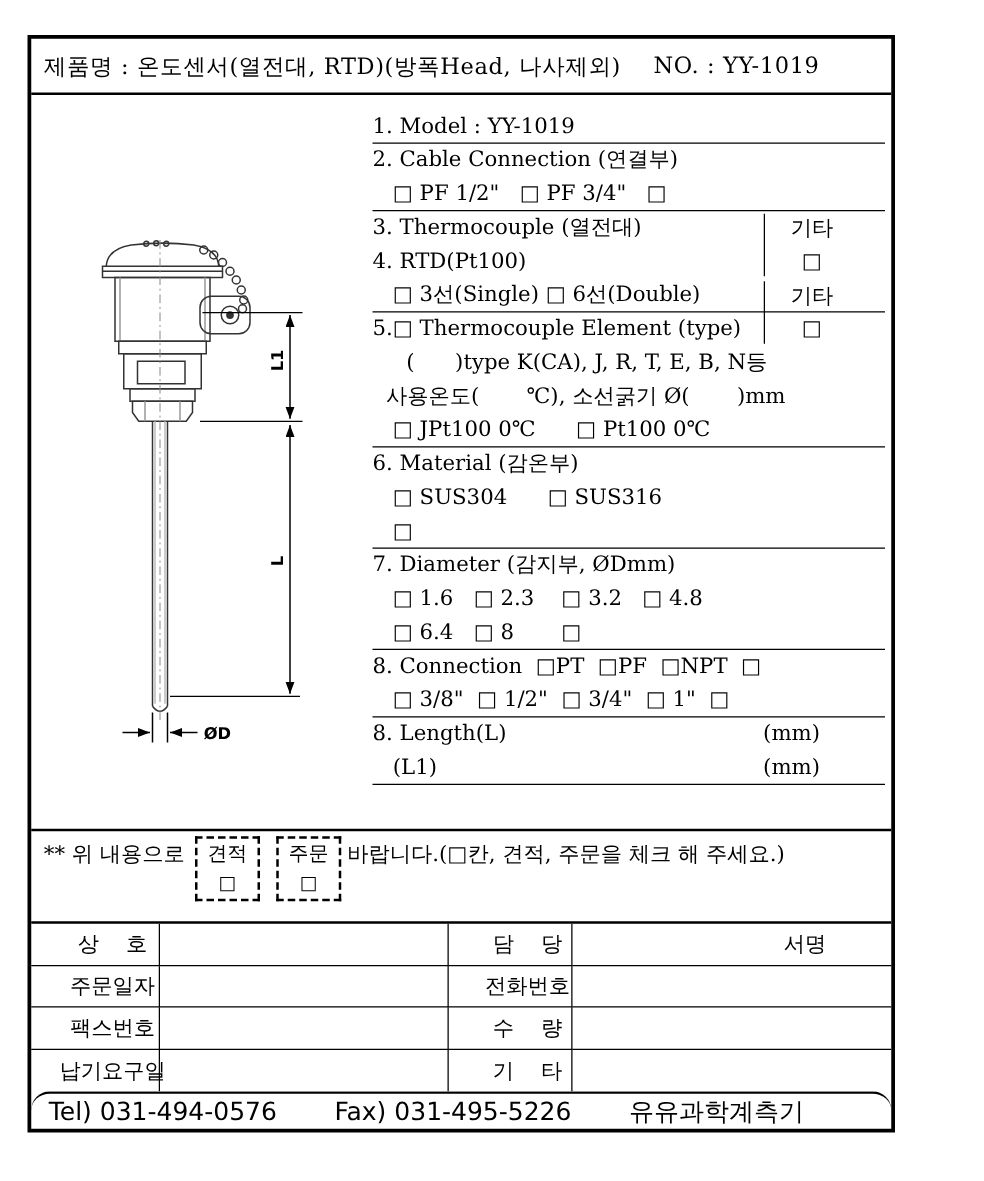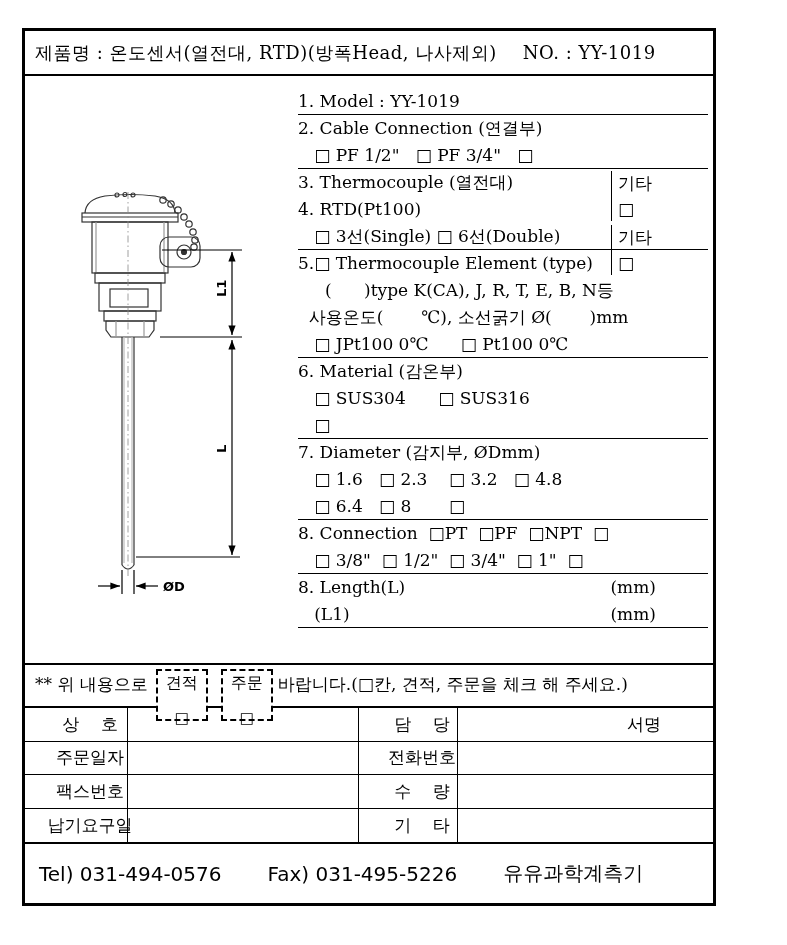--- a/index.html
+++ b/index.html
@@ -19,47 +19,47 @@
 
   
   .spec { position:absolute; left:273px; top:12px; width:410px; font-size:17px; }
   .sl { height:27px; line-height:27px; white-space:pre; overflow:visible; }
   .sl.u { border-bottom:1.5px solid #000; }
   .sl.j { display:flex; justify-content:space-between; padding-right:52px; }
 
   
   .gita { position:absolute; left:313px; width:70px; height:50px; border-left:1.5px solid #000;
           display:flex; flex-direction:column; justify-content:space-between;
-          padding-left:6px; font-size:17px; line-height:24px; }
+          padding-left:6px; font-size:17px; line-height:24px;align-items:center; }
   .gita.g1 { top:83px; }
   .gita.g2 { top:137px; }
 
   
-  .note-row { height:45px; border-top:2px solid #000; border-bottom:2px solid #000;
+  .note-row { height:76px; border-top:2px solid #000; border-bottom:2px solid #000;
               display:flex; align-items:flex-start; padding:6px 0 0 10px; font-size:17px; }
   .note-row .txt { line-height:26px; white-space:pre; }
   .dash-box { border:2px dashed #000; width:52px; height:52px; margin:-2px 5px 4px 8px;
               display:flex; flex-direction:column; align-items:center; font-size:16px;
-              line-height:24px; background:#fff;gap:12px; }
+              line-height:24px; background:#fff; }
   .dash-box .cb { font-size:15px; line-height:22px; }
 
   
   .otable { height:134px; display:grid; grid-template-columns:15% 33.5% 14.5% 37%;
             grid-auto-rows:33.5px; font-size:17px; }
   .otable > div { border-right:1.5px solid #000; border-bottom:1.5px solid #000;
                   display:flex; align-items:center; }
   .otable > div:nth-child(4n) { border-right:none; }
   .otable > div:nth-child(n+13) { border-bottom:none; }
   .tl { justify-content:center; white-space:pre;padding-left:28px; }
   .tv { padding-left:8px; }
   .tv.sig { justify-content:flex-end; padding-right:52px; }
 
   
   .footer { flex:1; border-top:2px solid #000; display:flex; align-items:center;
-            padding-left:14px; font-size:20px; font-family:"DejaVu Sans","Liberation Sans",sans-serif; }
+            padding-left:14px; font-size:20px; font-family:"DejaVu Sans","Liberation Sans",sans-serif;border-radius:20px; }
   .footer span { margin-right:46px; white-space:pre; }
 
   
   .drawing { position:absolute; left:35px; top:84px; width:230px; height:480px; }
   svg text { font-family:"DejaVu Sans",sans-serif; font-size:13px; font-weight:bold; }
 </style>
 </head>
 <body>
 
 <div class="page">

